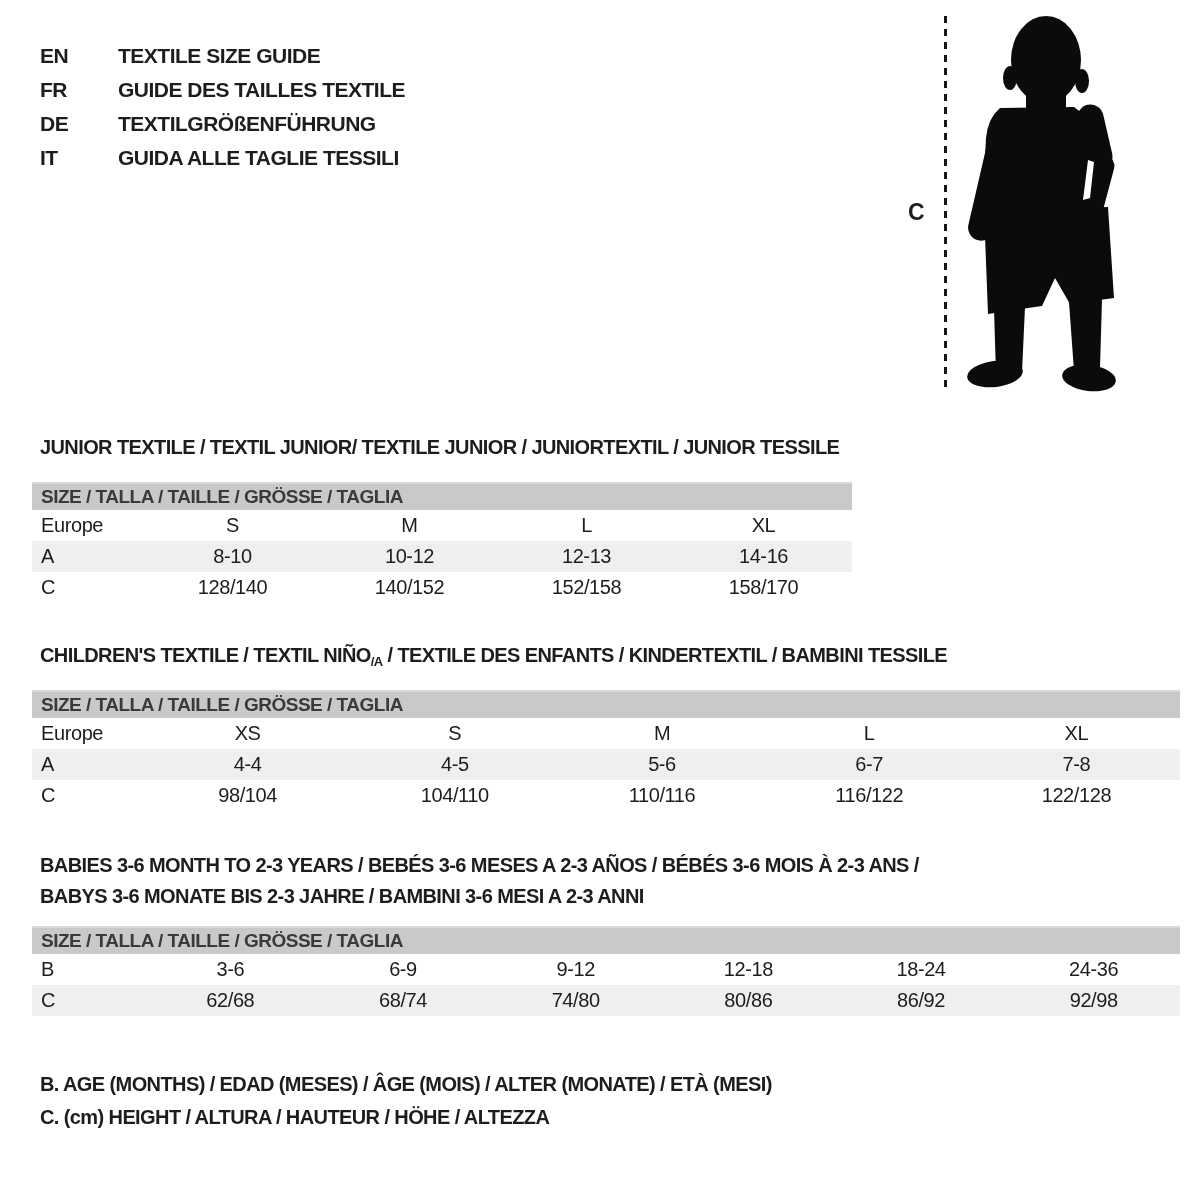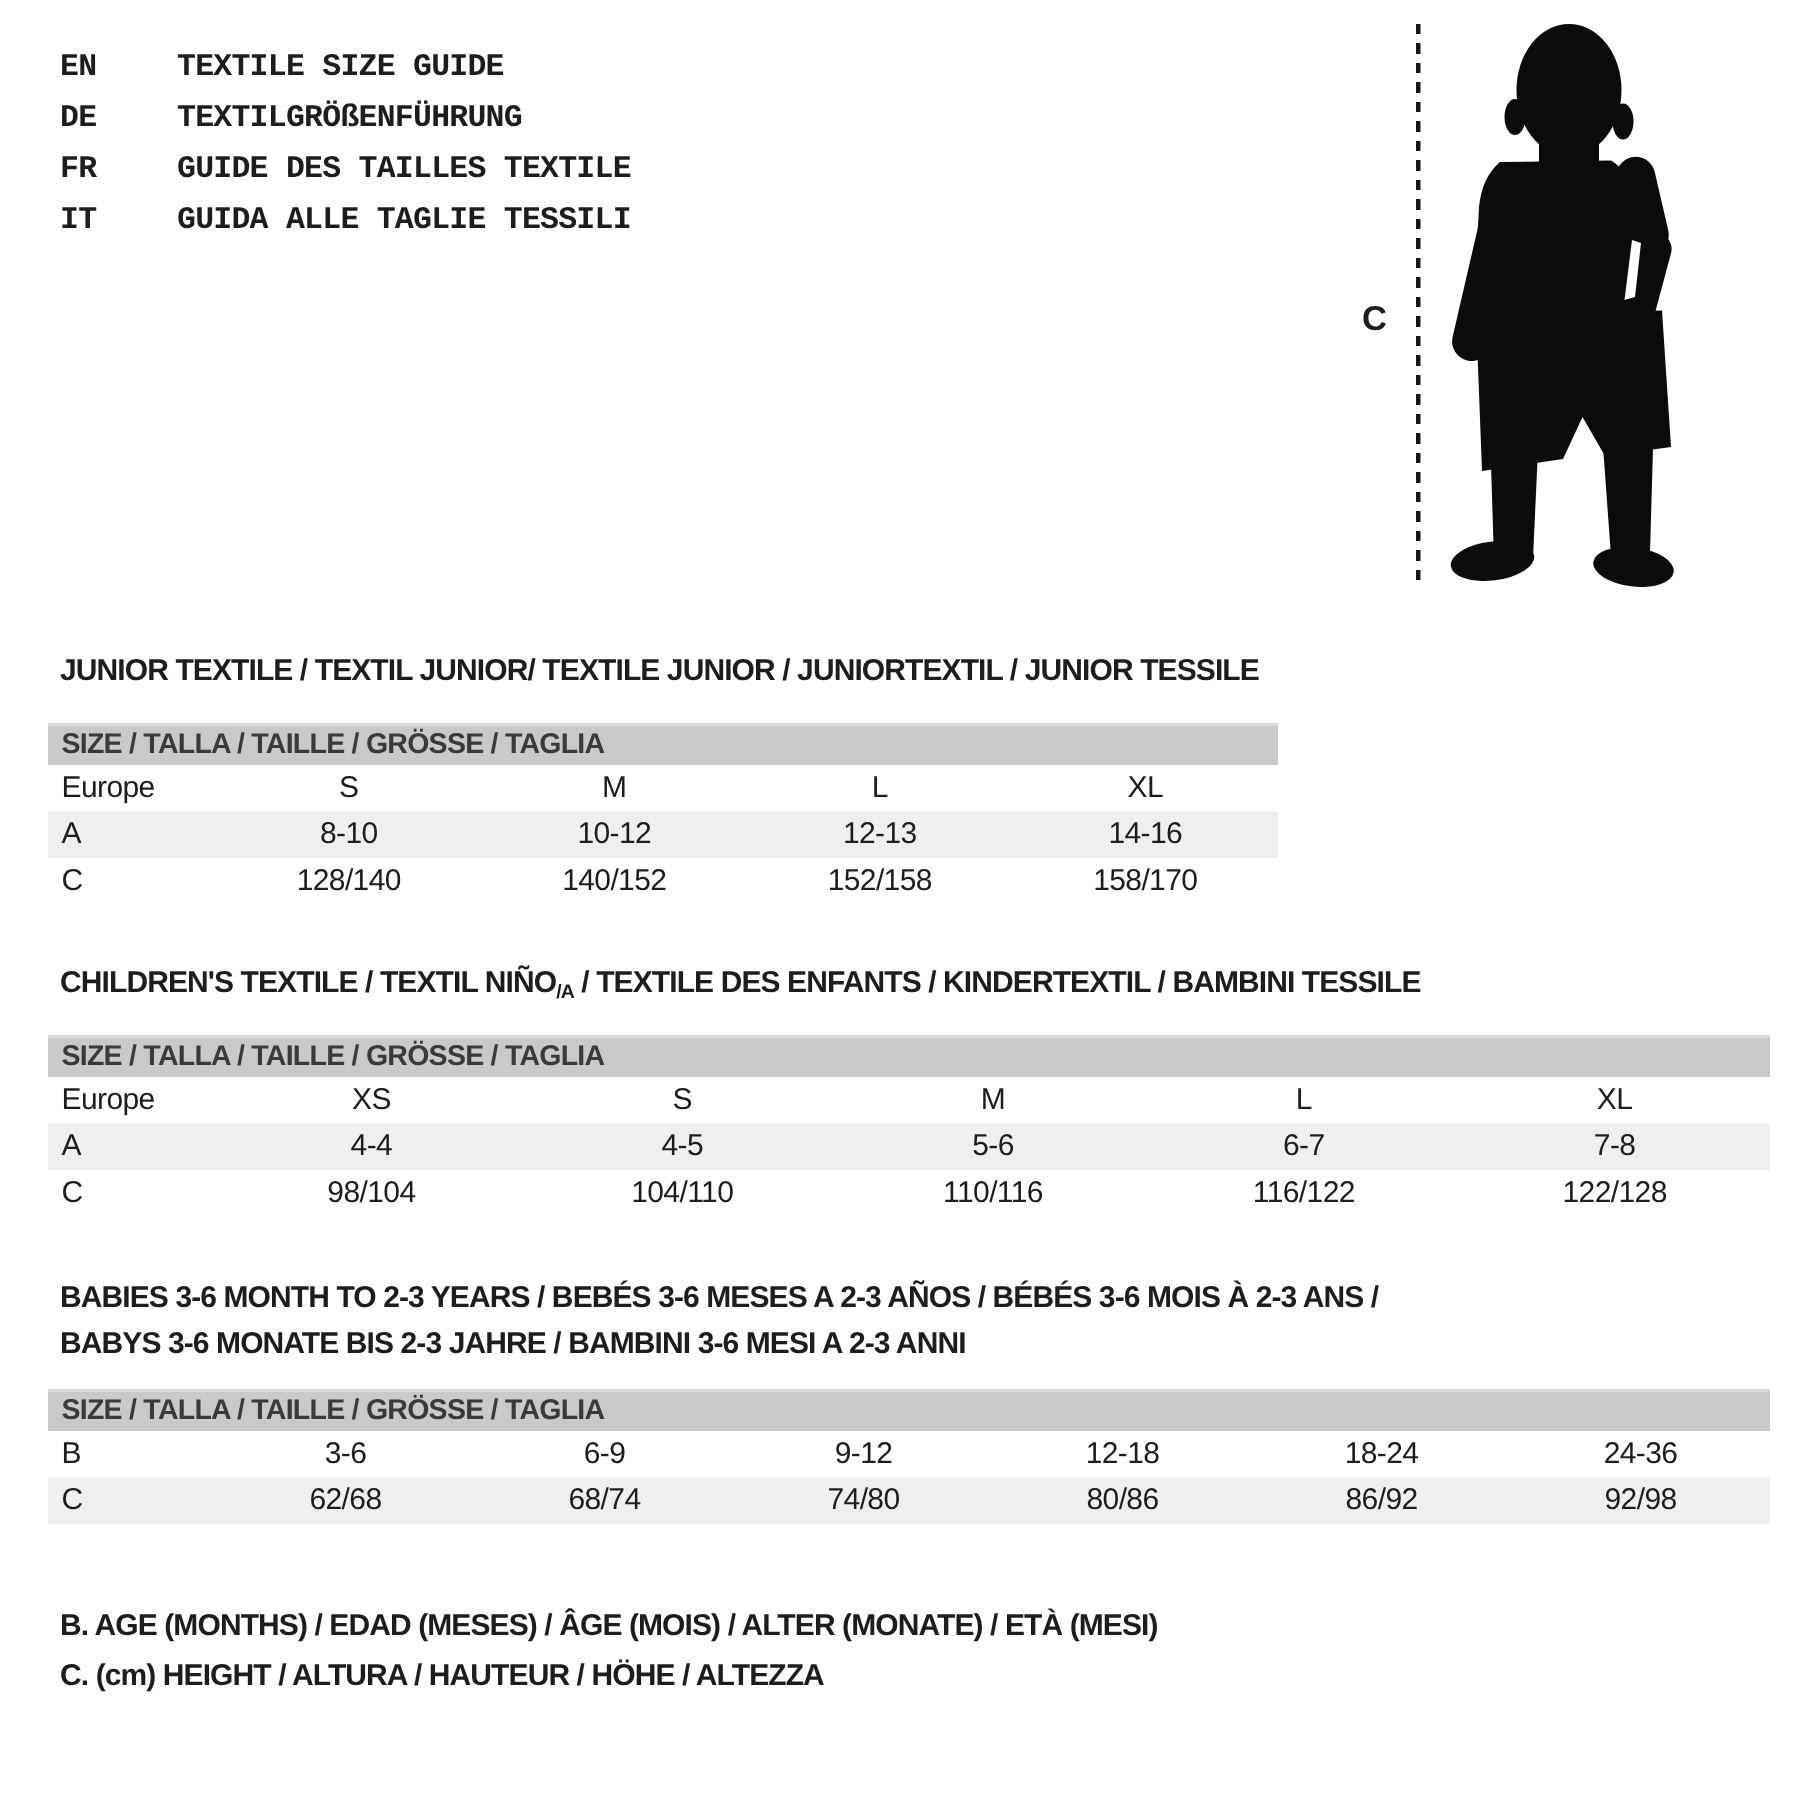--- a/index.html
+++ b/index.html
@@ -8,21 +8,21 @@
     --ink:#1d1d1b;
     --header-ink:#3a3a3a;
   }
   *{margin:0;padding:0;box-sizing:border-box;}
   html,body{background:#ffffff;}
   body{font-family:"Liberation Sans","DejaVu Sans",sans-serif;color:var(--ink);}
   #canvas{position:relative;width:1200px;height:1200px;background:#fff;overflow:hidden;}
 
   
   .lang-list{position:absolute;left:40px;top:34px;}
-  .lang-row{display:flex;height:34px;align-items:flex-start;font-family:Liberation Mono, monospace;}
+  .lang-row{display:flex;height:34px;align-items:flex-end;}
   .lang-code{width:78px;font-size:21px;font-weight:700;letter-spacing:-0.5px;}
   .lang-title{font-size:21px;font-weight:700;letter-spacing:-0.5px;white-space:nowrap;}
 
   
   .dashed-line{position:absolute;left:944px;top:16px;width:3px;height:374px;
     background-image:repeating-linear-gradient(to bottom,#161616 0 7px,transparent 7px 13px);}
   .figure-label{position:absolute;left:908px;top:199px;font-size:23px;font-weight:700;}
   .silhouette{position:absolute;left:962px;top:14px;width:160px;height:380px;}
 
   
@@ -54,26 +54,26 @@
 <body>
 
 <div id="canvas">
 
   <div class="lang-list">
     <div class="lang-row">
       <span class="lang-code">EN</span>
       <span class="lang-title">TEXTILE SIZE GUIDE</span>
     </div>
     <div class="lang-row">
+      <span class="lang-code">FR</span>
+      <span class="lang-title">GUIDE DES TAILLES TEXTILE</span>
+    </div>
+    <div class="lang-row">
       <span class="lang-code">DE</span>
       <span class="lang-title">TEXTILGRÖßENFÜHRUNG</span>
-    </div>
-    <div class="lang-row">
-      <span class="lang-code">FR</span>
-      <span class="lang-title">GUIDE DES TAILLES TEXTILE</span>
     </div>
     <div class="lang-row">
       <span class="lang-code">IT</span>
       <span class="lang-title">GUIDA ALLE TAGLIE TESSILI</span>
     </div>
   </div>
 
   <div class="dashed-line"></div>
   <div class="figure-label">C</div>
   <svg class="silhouette" viewBox="0 0 160 380" aria-hidden="true">

